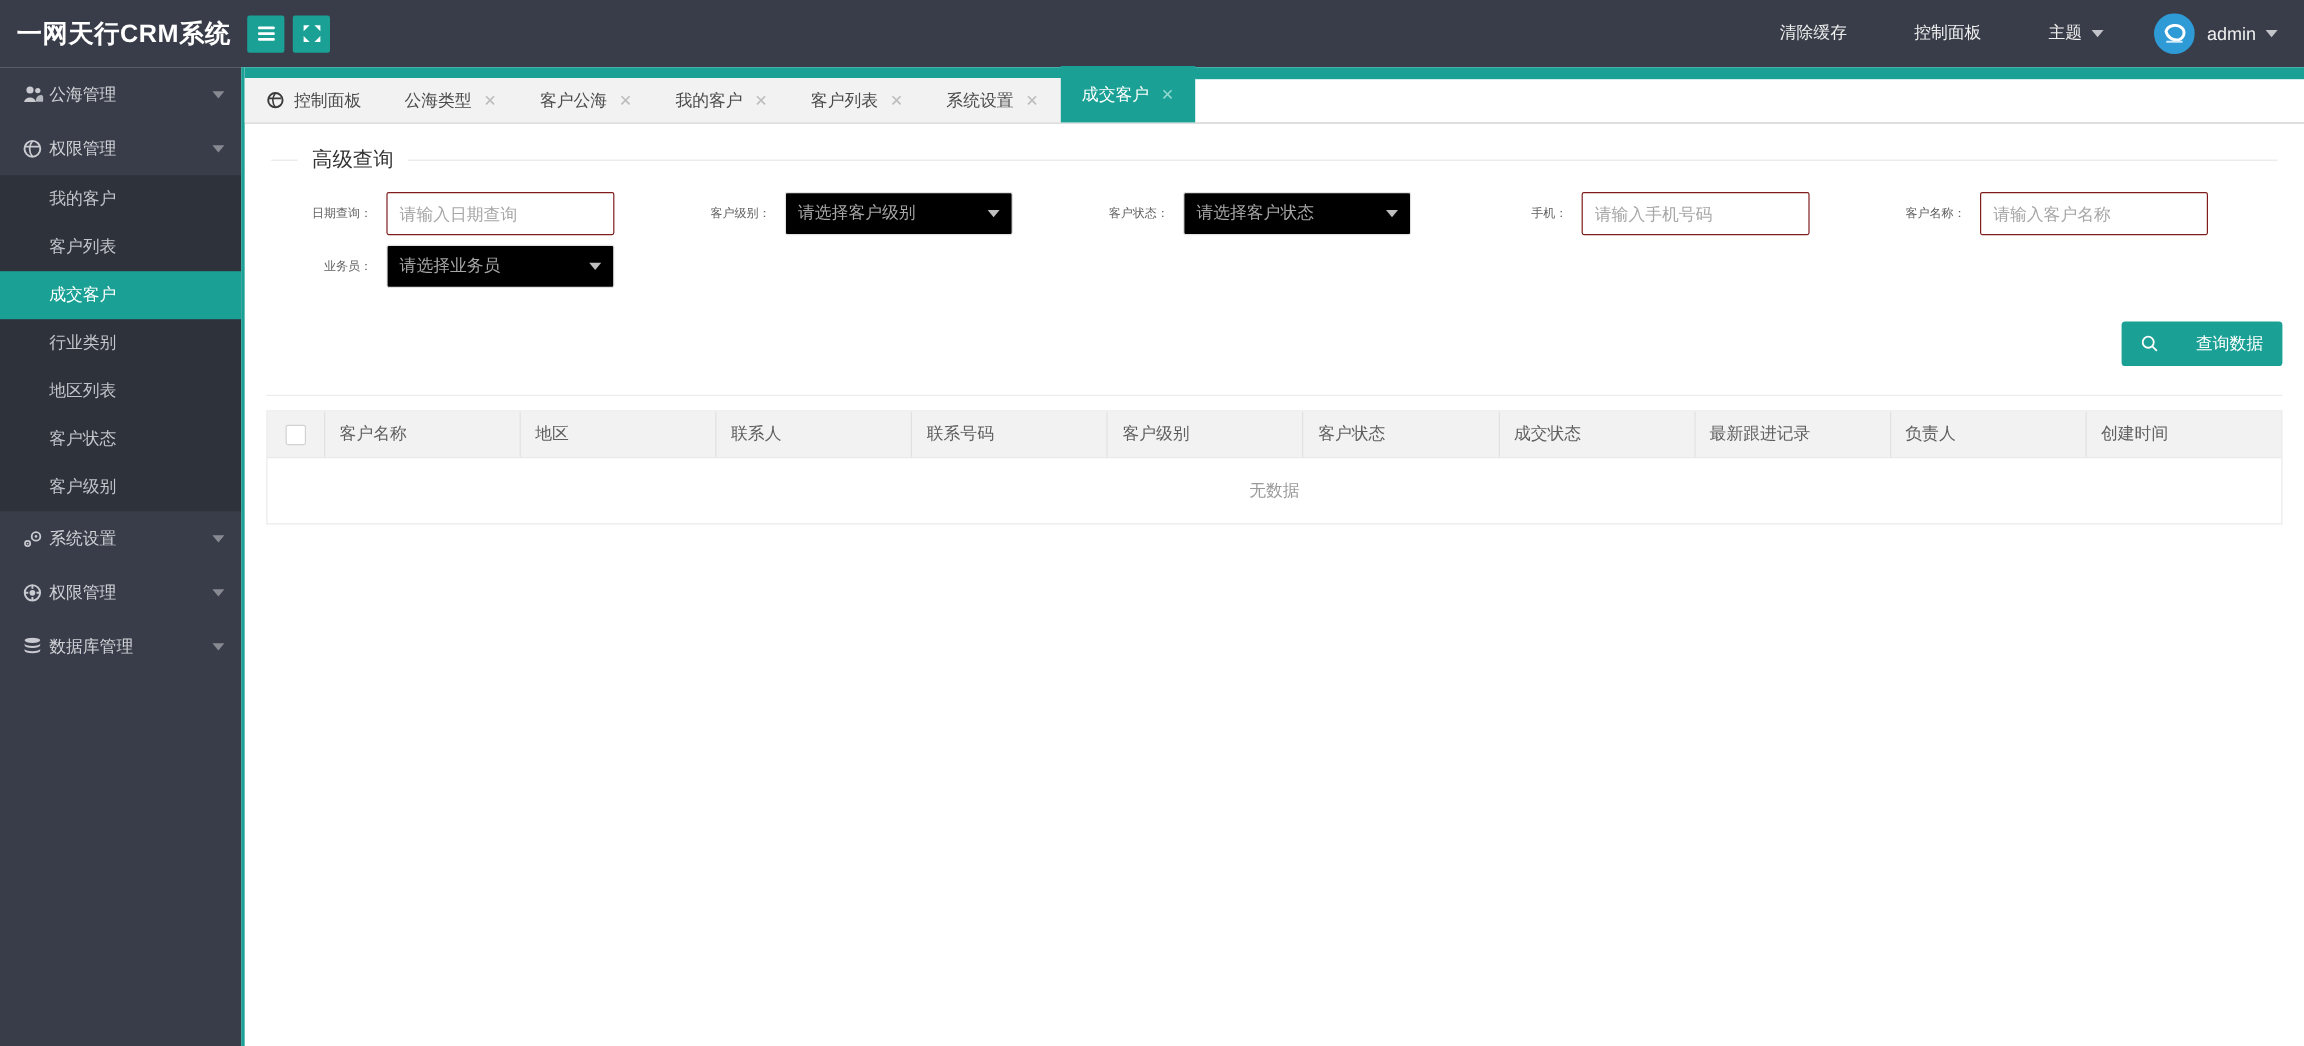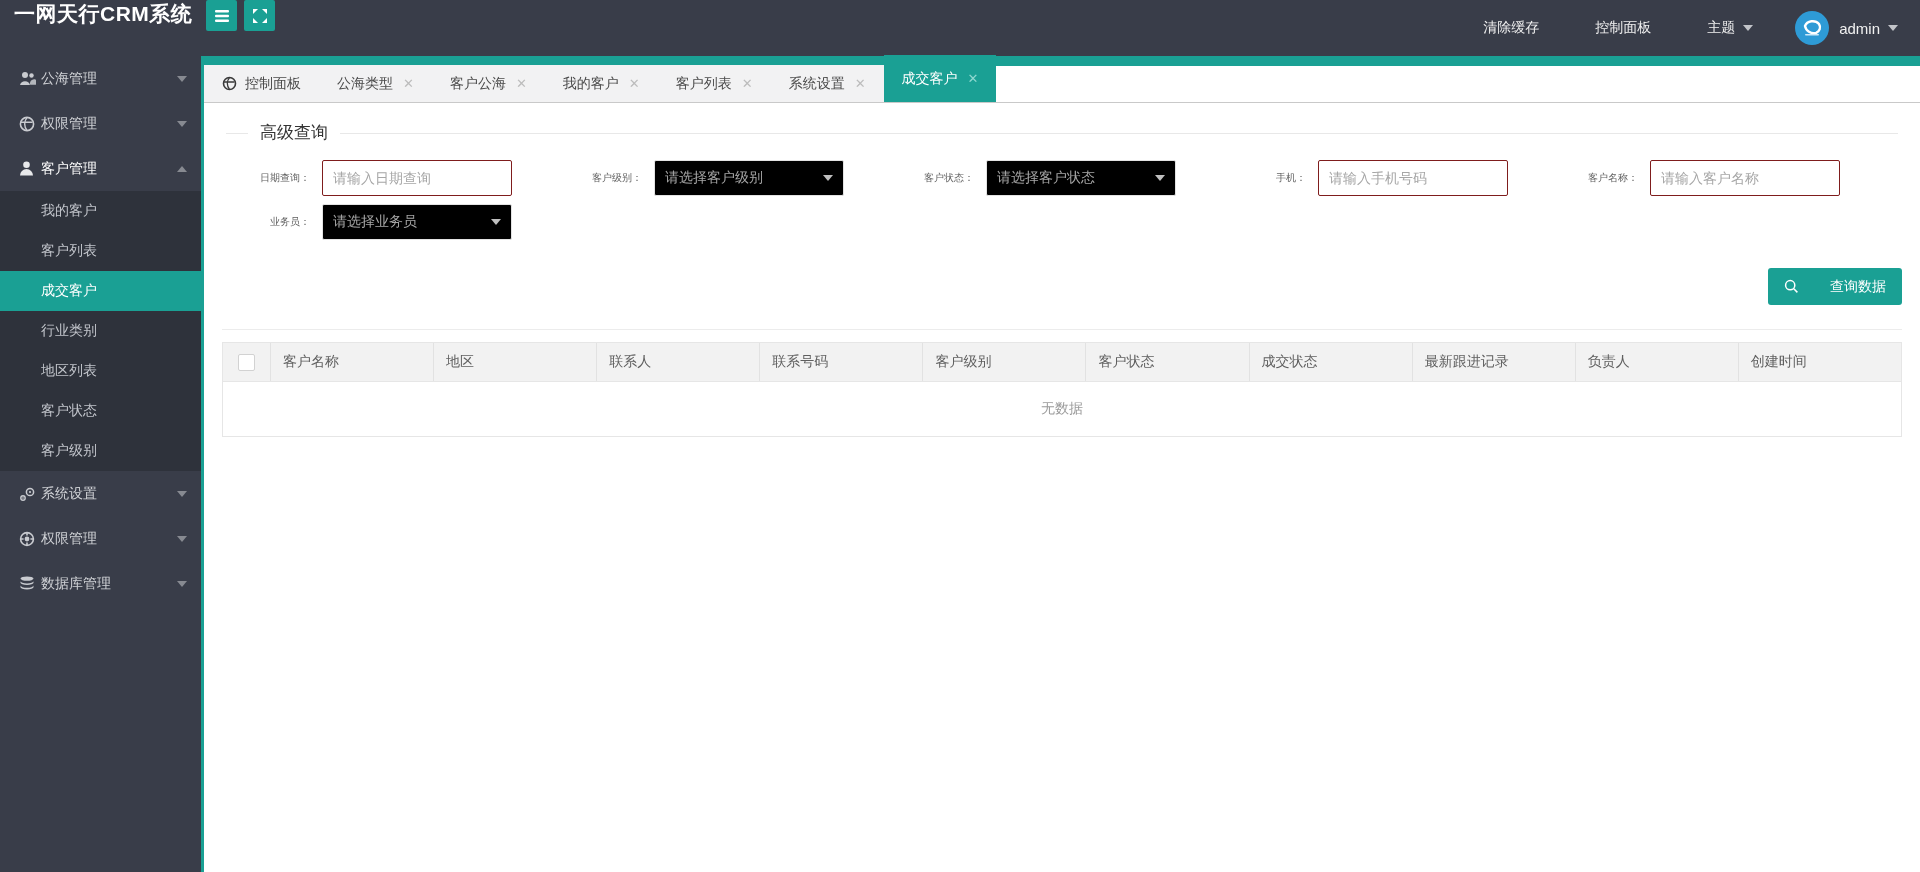--- a/index.html
+++ b/index.html
@@ -1,21 +1,21 @@
 <!DOCTYPE html>
 <html><head>
 <meta charset="utf-8">
 <style>
   * { margin:0; padding:0; box-sizing:border-box; }
   html,body { width:1920px; height:872px; overflow:hidden; background:#fff;
     font-family:"Liberation Sans","DejaVu Sans",sans-serif; }
   .app { width:1920px; height:872px; display:flex; flex-direction:column; }
 
   
-  .header { height:56px; background:#393D49; display:flex; flex:0 0 56px; }
+  .header { height:56px; background:#393D49; display:flex; align-items:center; flex:0 0 56px; }
   .brand { color:#fff; font-size:21px; font-weight:bold; padding:0 14px; letter-spacing:.5px; }
   .hbtn { width:31px; height:31px; background:#1AA094; border-radius:2px; margin-right:7px;
     display:flex; align-items:center; justify-content:center; cursor:pointer; }
   .header-right { margin-left:auto; display:flex; align-items:center; height:100%; }
   .hlink { color:#f0f0f0; font-size:14px; padding:0 28px; height:100%; display:flex; align-items:center; cursor:pointer; }
   .caret { display:inline-block; width:0; height:0; border-left:5px solid transparent;
     border-right:5px solid transparent; border-top:6px solid #c2c4c9; margin-left:8px; }
   .avatar { width:34px; height:34px; border-radius:50%; margin:0 10px 0 14px; cursor:pointer; flex:0 0 34px; }
   .admin-wrap { display:flex; align-items:center; padding-right:22px; cursor:pointer; height:100%; }
   .admin-name { color:#f0f0f0; font-size:15px; }
@@ -167,30 +167,20 @@
         <span class="nico">
           <svg width="16" height="16" viewBox="0 0 16 16">
             <circle cx="8" cy="8" r="6.6" fill="none" stroke="#c9cbd0" stroke-width="1.6"></circle>
             <path d="M8 1.6 a10 10 0 0 0 0 12.8 M2 6.2 h11.5" fill="none" stroke="#c9cbd0" stroke-width="1.4"></path>
           </svg>
         </span>
         <span>权限管理</span>
         <span class="ncaret"></span>
       </div>
 
-      <div class="nav-item">
-        <span class="nico">
-          <svg width="15" height="15" viewBox="0 0 15 15" fill="#e8e9eb">
-            <circle cx="7.5" cy="3.8" r="3.3"></circle>
-              <path d="M1 14.5 a6.5 6.5 0 0 1 13 0z"></path>
-          </svg>
-        </span>
-        <span style="color:#fff">客户管理</span>
-        <span class="ncaret up"></span>
-      </div>
 
       <div class="submenu">
         <div class="sub-item">
           <span>我的客户</span>
         </div>
         <div class="sub-item">
           <span>客户列表</span>
         </div>
         <div class="sub-item active">
           <span>成交客户</span>

